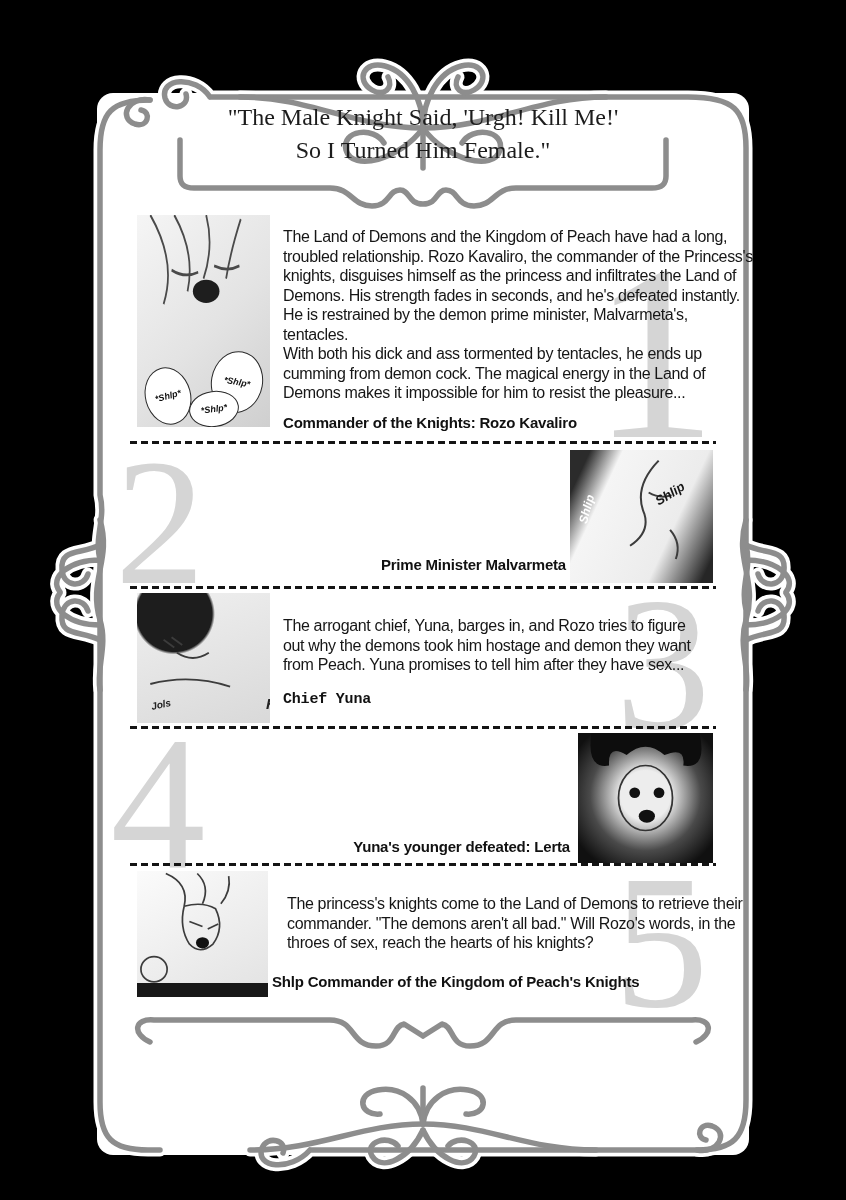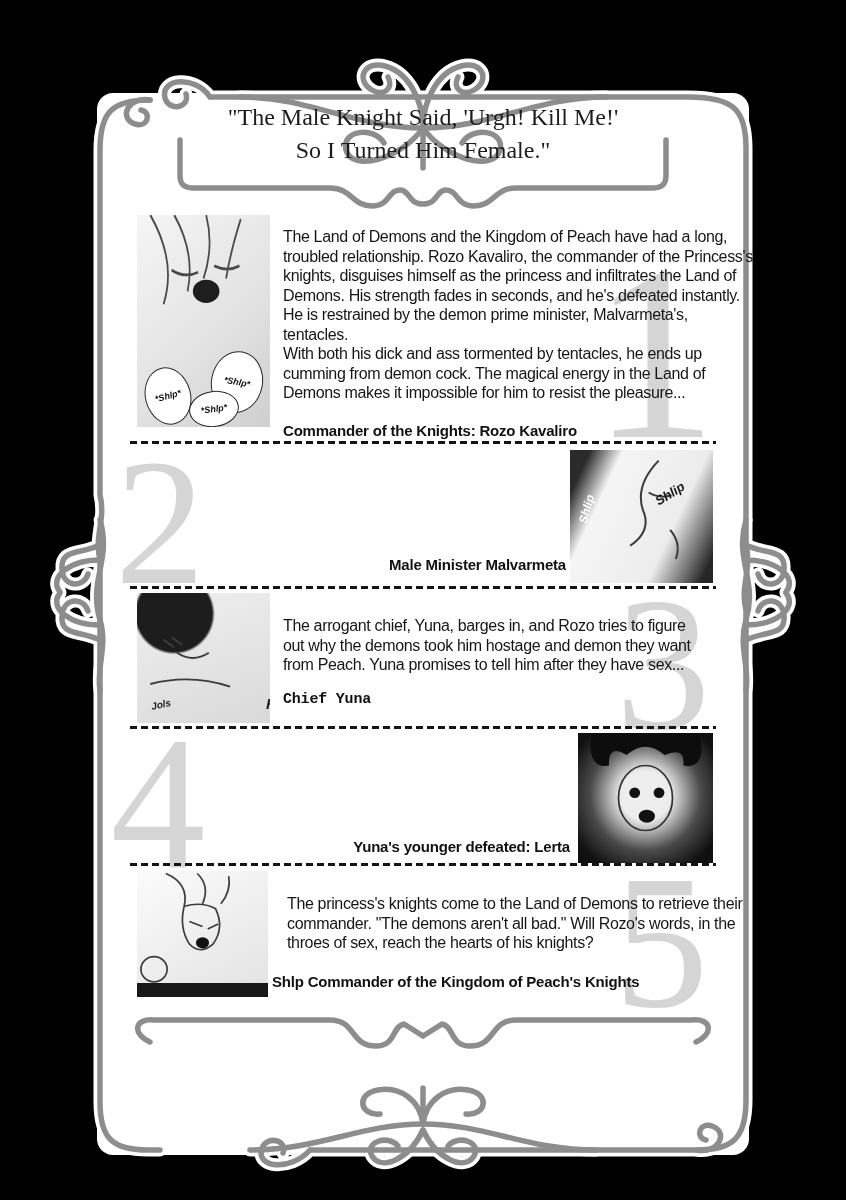--- a/index.html
+++ b/index.html
@@ -103,24 +103,24 @@
   </div>
   <div class="body" style="left:283px;top:227px;">The Land of Demons and the Kingdom of Peach have had a long,
 troubled relationship. Rozo Kavaliro, the commander of the Princess's
 knights, disguises himself as the princess and infiltrates the Land of
 Demons. His strength fades in seconds, and he's defeated instantly.
 He is restrained by the demon prime minister, Malvarmeta's,
 tentacles.
 With both his dick and ass tormented by tentacles, he ends up
 cumming from demon cock. The magical energy in the Land of
 Demons makes it impossible for him to resist the pleasure...</div>
-  <div class="cap" style="left:283px;top:414px;margin-top:8px;">Commander of the Knights: Rozo Kavaliro</div>
+  <div class="cap" style="left:283px;top:414px;">Commander of the Knights: Rozo Kavaliro</div>
   <div class="dash" style="top:441px;"></div>
 
-  <div class="cap" style="left:146px;top:556px;width:420px;text-align:right;">Male Minister Malvarmeta</div>
+  <div class="cap" style="left:146px;top:556px;width:420px;text-align:right;">Prime Minister Malvarmeta</div>
   <div class="thumb t2">
     <svg viewBox="0 0 100 100" preserveAspectRatio="none">
       <g fill="none" stroke="#3c3c3c" stroke-width="1.4">
         <path d="M62,8 Q44,28 52,48 Q56,62 42,72"></path>
         <path d="M55,32 Q63,37 71,34"></path>
         <path d="M70,60 Q78,70 74,82"></path>
       </g>
     </svg>
     <div class="sfx" style="left:2px;top:52px;font-size:12px;color:#fff;transform:rotate(-75deg);">Shlip</div>
     <div class="sfx" style="left:84px;top:36px;font-size:13px;color:#161616;transform:rotate(-32deg);">Shlip</div>

